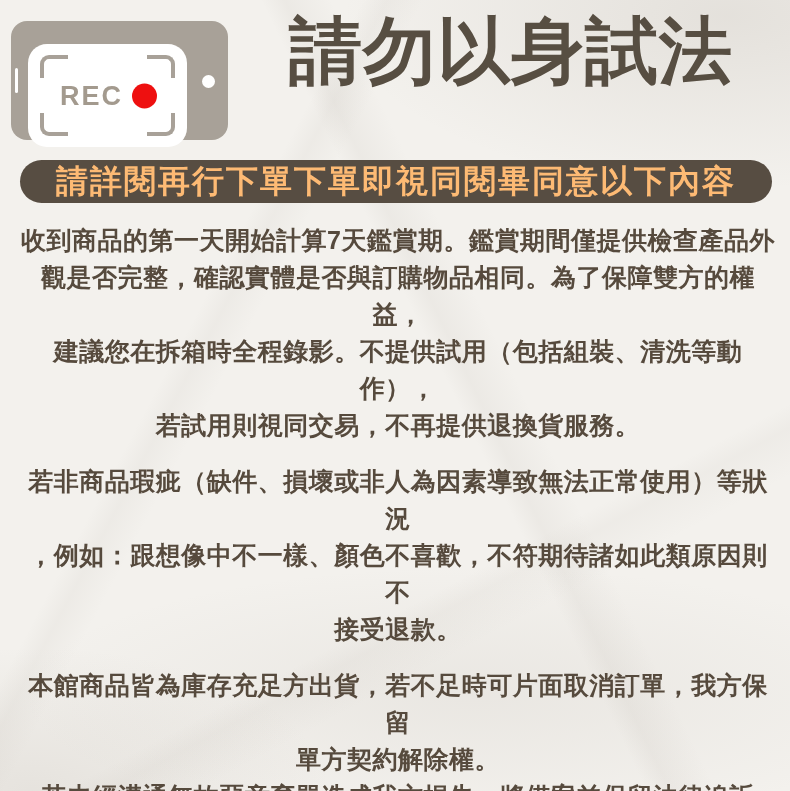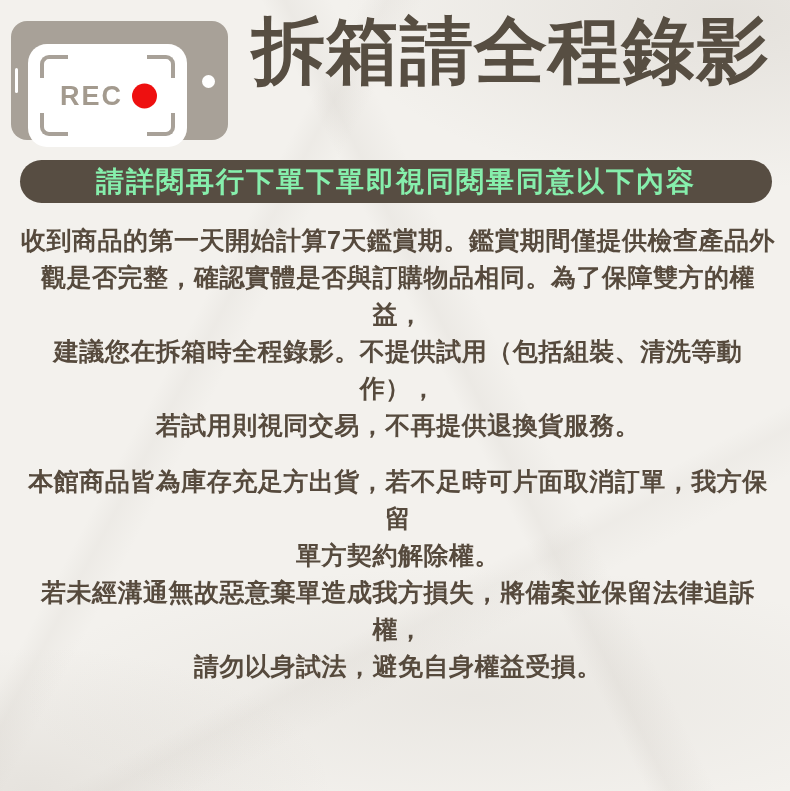--- a/index.html
+++ b/index.html
@@ -108,22 +108,22 @@
     position: absolute;
     left: 20px; top: 160px;
     width: 752px; height: 43px;
     background: #574d42;
     border-radius: 22px;
     display: flex;
     align-items: center;
     justify-content: center;
   }
   .banner span {
-    color: #86efac;
-    font-size: 28px;
+    color: #fdba74;
+    font-size: 32px;
     font-weight: 800;
     letter-spacing: 2px;
     white-space: nowrap;
   }
 
   
   .content {
     position: absolute;
     left: 20px; top: 222px;
     width: 756px;
@@ -151,32 +151,35 @@
       <span class="bracket bl"></span>
       <span class="bracket br"></span>
       <span class="rec-label">REC</span>
       <span class="rec-dot"></span>
     </div>
     <span class="cam-dot"></span>
     <span class="side-bar"></span>
   </div>
 
   <header class="titles">
-    <h1>拆箱請全程錄影</h1>
+    <h1>請勿以身試法</h1>
   </header>
 
   <div class="banner">
     <span>請詳閱再行下單下單即視同閱畢同意以下內容</span>
   </div>
 
   <main class="content">
     <p class="para">收到商品的第一天開始計算7天鑑賞期。鑑賞期間僅提供檢查產品外
 觀是否完整，確認實體是否與訂購物品相同。為了保障雙方的權益，
 建議您在拆箱時全程錄影。不提供試用（包括組裝、清洗等動作），
 若試用則視同交易，不再提供退換貨服務。</p>
+    <p class="para">若非商品瑕疵（缺件、損壞或非人為因素導致無法正常使用）等狀況
+，例如：跟想像中不一樣、顏色不喜歡，不符期待諸如此類原因則不
+接受退款。</p>
     <p class="para">本館商品皆為庫存充足方出貨，若不足時可片面取消訂單，我方保留
 單方契約解除權。
 若未經溝通無故惡意棄單造成我方損失，將備案並保留法律追訴權，
 請勿以身試法，避免自身權益受損。</p>
 
   </main>
 
 </div>
 
 </body></html>

